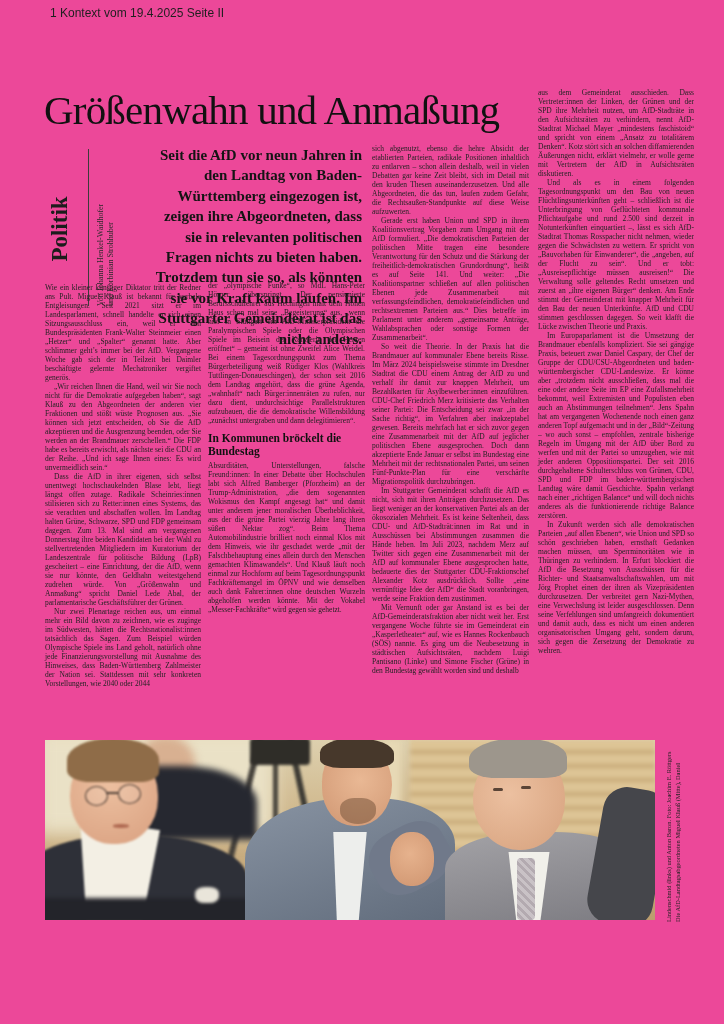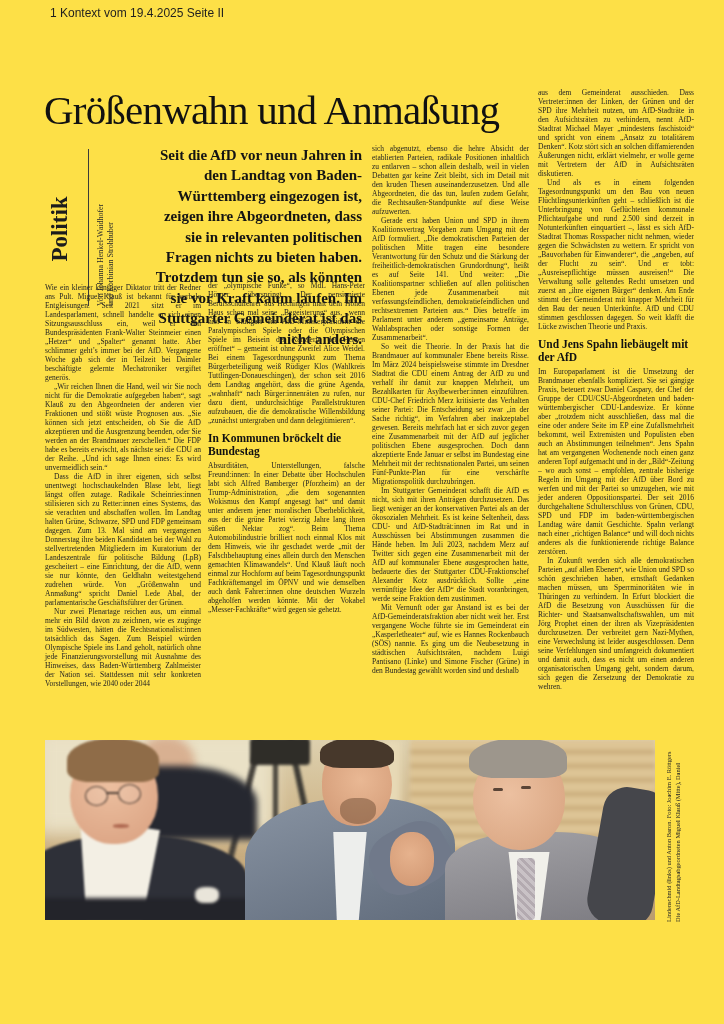--- a/index.html
+++ b/index.html
@@ -1,16 +1,16 @@
 <!DOCTYPE html>
 <html lang="de"><head>
 <meta charset="utf-8">
 <style>
   html,body{margin:0;padding:0;background:#ffffff;}
-  .page{position:relative;width:724px;height:1024px;background:#fde047;overflow:hidden;
+  .page{position:relative;width:724px;height:1024px;background:#ec4899;overflow:hidden;
         font-family:"Liberation Serif","DejaVu Serif",serif;color:#1c1c1c;}
 
   .page-header{position:absolute;left:50px;top:6px;font-family:"Liberation Sans","DejaVu Sans",sans-serif;
                font-size:12px;color:#1f1f1f;}
 
   .headline{position:absolute;left:44px;top:86px;margin:0;width:520px;
             font-size:41px;font-weight:normal;letter-spacing:-0.8px;color:#111;}
 
   
   .section-box{position:absolute;left:44px;top:152px;width:36px;height:154px;}
@@ -131,21 +131,20 @@
     <p>sich abgenutzt, ebenso die hehre Absicht der etablierten Parteien, radikale Positionen inhaltlich zu entlarven – schon allein deshalb, weil in vielen Debatten gar keine Zeit bleibt, sich im Detail mit den kruden Thesen auseinanderzusetzen. Und alle Abgeordneten, die das tun, laufen zudem Gefahr, die Rechtsaußen-Standpunkte auf diese Weise aufzuwerten.</p>
     <p>Gerade erst haben Union und SPD in ihrem Koalitionsvertrag Vorgaben zum Umgang mit der AfD formuliert. „Die demokratischen Parteien der politischen Mitte tragen eine besondere Verantwortung für den Schutz und die Stärkung der freiheitlich-demokratischen Grundordnung“, heißt es auf Seite 141. Und weiter: „Die Koalitionspartner schließen auf allen politischen Ebenen jede Zusammenarbeit mit verfassungsfeindlichen, demokratiefeindlichen und rechtsextremen Parteien aus.“ Dies betreffe im Parlament unter anderem „gemeinsame Anträge, Wahlabsprachen oder sonstige Formen der Zusammenarbeit“.</p>
     <p>So weit die Theorie. In der Praxis hat die Brandmauer auf kommunaler Ebene bereits Risse. Im März 2024 beispielsweise stimmte im Dresdner Stadtrat die CDU einem Antrag der AfD zu und verhalf ihr damit zur knappen Mehrheit, um Bezahlkarten für Asylbewerber:innen einzuführen. CDU-Chef Friedrich Merz kritisierte das Verhalten seiner Partei: Die Entscheidung sei zwar „in der Sache richtig“, im Verfahren aber inakzeptabel gewesen. Bereits mehrfach hat er sich zuvor gegen eine Zusammenarbeit mit der AfD auf jeglicher politischen Ebene ausgesprochen. Doch dann akzeptierte Ende Januar er selbst im Bundestag eine Mehrheit mit der rechtsnationalen Partei, um seinen Fünf-Punkte-Plan für eine verschärfte Migrationspolitik durchzubringen.</p>
     <p>Im Stuttgarter Gemeinderat schafft die AfD es nicht, sich mit ihren Anträgen durchzusetzen. Das liegt weniger an der konservativen Partei als an der ökosozialen Mehrheit. Es ist keine Seltenheit, dass CDU- und AfD-Stadträt:innen im Rat und in Ausschüssen bei Abstimmungen zusammen die Hände heben. Im Juli 2023, nachdem Merz auf Twitter sich gegen eine Zusammenarbeit mit der AfD auf kommunaler Ebene ausgesprochen hatte, bedauerte dies der Stuttgarter CDU-Fraktionschef Alexander Kotz ausdrücklich. Sollte „eine vernünftige Idee der AfD“ die Stadt voranbringen, werde seine Fraktion dem zustimmen.</p>
     <p>Mit Vernunft oder gar Anstand ist es bei der AfD-Gemeinderatsfraktion aber nicht weit her. Erst vergangene Woche führte sie im Gemeinderat ein „Kasperletheater“ auf, wie es Hannes Rockenbauch (SÖS) nannte. Es ging um die Neubesetzung in städtischen Aufsichtsräten, nachdem Luigi Pantisano (Linke) und Simone Fischer (Grüne) in den Bundestag gewählt worden sind und deshalb</p>
   </div>
 
   <div class="col col4">
     <p>aus dem Gemeinderat ausschieden. Dass Vertreter:innen der Linken, der Grünen und der SPD ihre Mehrheit nutzen, um AfD-Stadträte in den Aufsichtsräten zu verhindern, nennt AfD-Stadtrat Michael Mayer „mindestens faschistoid“ und spricht von einem „Ansatz zu totalitärem Denken“. Kotz stört sich an solchen diffamierenden Äußerungen nicht, erklärt vielmehr, er wolle gerne mit Vertretern der AfD in Aufsichtsräten diskutieren.</p>
     <p>Und als es in einem folgenden Tagesordnungspunkt um den Bau von neuen Flüchtlingsunterkünften geht – schließlich ist die Unterbringung von Geflüchteten kommunale Pflichtaufgabe und rund 2.500 sind derzeit in Notunterkünften einquartiert –, lässt es sich AfD-Stadtrat Thomas Rosspacher nicht nehmen, wieder gegen die Schwächsten zu wettern. Er spricht von „Bauvorhaben für Einwanderer“, die „angeben, auf der Flucht zu sein“. Und er tobt: „Ausreisepflichtige müssen ausreisen!“ Die Verwaltung solle geltendes Recht umsetzen und zuerst an „ihre eigenen Bürger“ denken. Am Ende stimmt der Gemeinderat mit knapper Mehrheit für den Bau der neuen Unterkünfte. AfD und CDU stimmen geschlossen dagegen. So weit klafft die Lücke zwischen Theorie und Praxis.</p>
-    <h3>Und Jens Spahn liebäugelt mit der AfD</h3>
     <p>Im Europaparlament ist die Umsetzung der Brandmauer ebenfalls kompliziert. Sie sei gängige Praxis, beteuert zwar Daniel Caspary, der Chef der Gruppe der CDU/CSU-Abgeordneten und baden-württembergischer CDU-Landesvize. Er könne aber „trotzdem nicht ausschließen, dass mal die eine oder andere Seite im EP eine Zufallsmehrheit bekommt, weil Extremisten und Populisten eben auch an Abstimmungen teilnehmen“. Jens Spahn hat am vergangenen Wochenende noch einen ganz anderen Topf aufgemacht und in der „Bild“-Zeitung – wo auch sonst – empfohlen, zentrale bisherige Regeln im Umgang mit der AfD über Bord zu werfen und mit der Partei so umzugehen, wie mit jeder anderen Oppositionspartei. Der seit 2016 durchgehaltene Schulterschluss von Grünen, CDU, SPD und FDP im baden-württembergischen Landtag wäre damit Geschichte. Spahn verlangt nach einer „richtigen Balance“ und will doch nichts anderes als die funktionierende richtige Balance zerstören.</p>
     <p>In Zukunft werden sich alle demokratischen Parteien „auf allen Ebenen“, wie Union und SPD so schön geschrieben haben, ernsthaft Gedanken machen müssen, um Sperrminoritäten wie in Thüringen zu verhindern. In Erfurt blockiert die AfD die Besetzung von Ausschüssen für die Richter- und Staatsanwaltschaftswahlen, um mit Jörg Prophet einen der ihren als Vizepräsidenten durchzusetzen. Der verbreitet gern Nazi-Mythen, eine Verwechslung ist leider ausgeschlossen. Denn seine Verfehlungen sind umfangreich dokumentiert und damit auch, dass es nicht um einen anderen organisatorischen Umgang geht, sondern darum, sich gegen die Zersetzung der Demokratie zu wehren.</p>
   </div>
 
   <div class="photo">
     <div class="ph-light"></div>
     <div class="ph-slats"></div>
     <div class="ph-panel"></div>
     <div class="tripod-leg1"></div>
     <div class="tripod-leg2"></div>

